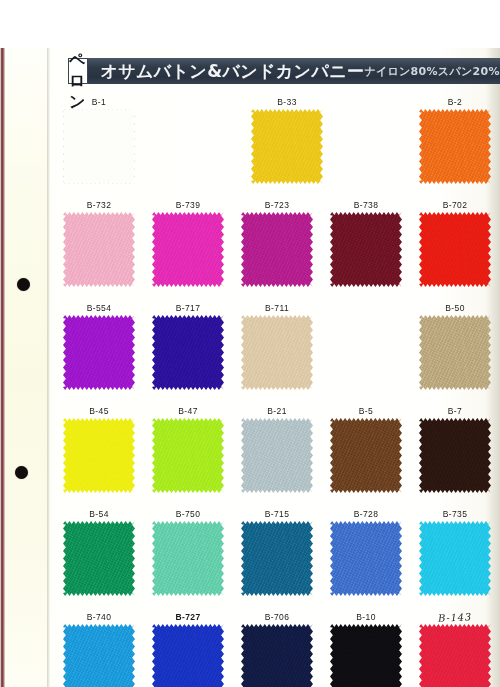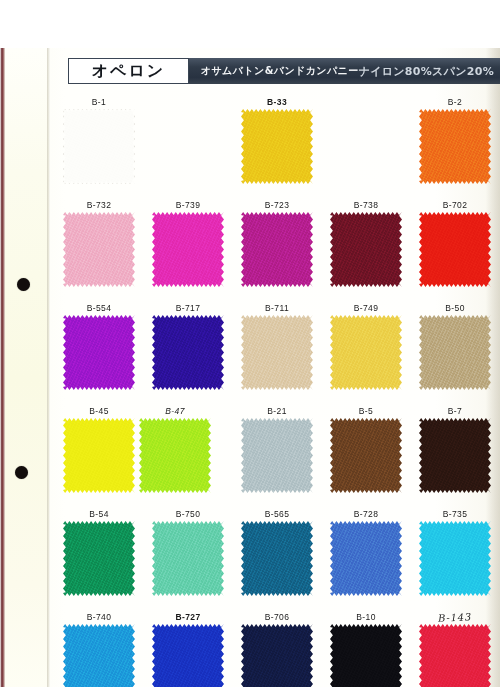--- a/index.html
+++ b/index.html
@@ -114,21 +114,21 @@
   }
   .company-bar {
     flex: 1;
     background: linear-gradient(to bottom, #4a5666 0%, #303b49 35%, #283241 75%, #39434f 100%);
     display: flex;
     align-items: center;
     padding-left: 12px;
     box-sizing: border-box;
   }
   .company-text {
-    font-size: 10px;
+    font-size: 17px;
     font-weight: bold;
     color: #f2f4f6;
     letter-spacing: .4px;
     white-space: nowrap;
     font-family: "DejaVu Sans", "Liberation Sans", sans-serif;
   }
   .composition-text {
     font-size: 11px;
     font-weight: bold;
     color: #cfd6de;
@@ -266,21 +266,21 @@
   <div class="grid" id="grid">
       <div class="row">
         <div class="cell" style="left: 0px;">
           <div class="cell-label">B-1</div>
           <div class="swatch-wrap">
             <div class="swatch pinked is-white" style="background-color: rgb(253, 253, 250);">
               <div class="tex"></div>
             </div>
           </div>
         </div>
-        <div class="cell" style="left: 178px; font-weight: bold;">
+        <div class="cell" style="left: 188px;">
           <div class="cell-label">B-33</div>
           <div class="swatch-wrap">
             <div class="swatch pinked" style="background-color: rgb(235, 199, 26);">
               <div class="tex"></div>
             </div>
           </div>
         </div>
         <div class="cell" style="left: 356px;">
           <div class="cell-label">B-2</div>
           <div class="swatch-wrap">
@@ -350,47 +350,39 @@
           </div>
         </div>
         <div class="cell" style="left: 178px;">
           <div class="cell-label">B-711</div>
           <div class="swatch-wrap">
             <div class="swatch pinked" style="background-color: rgb(221, 201, 167);">
               <div class="tex"></div>
             </div>
           </div>
         </div>
-        <div class="cell" style="left: 267px;">
-          <div class="cell-label">B-749</div>
-          <div class="swatch-wrap">
-            <div class="swatch pinked" style="background-color: rgb(236, 208, 73);">
-              <div class="tex"></div>
-            </div>
-          </div>
-        </div>
         <div class="cell" style="left: 356px;">
           <div class="cell-label">B-50</div>
           <div class="swatch-wrap">
             <div class="swatch pinked" style="background-color: rgb(187, 168, 126);">
               <div class="tex"></div>
             </div>
           </div>
         </div>
       </div>
       <div class="row">
         <div class="cell" style="left: 0px;">
           <div class="cell-label">B-45</div>
           <div class="swatch-wrap">
             <div class="swatch pinked" style="background-color: rgb(238, 238, 18);">
               <div class="tex"></div>
             </div>
           </div>
         </div>
-        <div class="cell" style="left: 76px; font-style: italic;">
+        <div class="cell" style="left: 89px;">
           <div class="cell-label">B-47</div>
           <div class="swatch-wrap">
             <div class="swatch pinked" style="background-color: rgb(168, 234, 30);">
               <div class="tex"></div>
             </div>
           </div>
         </div>
         <div class="cell" style="left: 178px;">
           <div class="cell-label">B-21</div>
           <div class="swatch-wrap">
@@ -427,21 +419,21 @@
         </div>
         <div class="cell" style="left: 89px;">
           <div class="cell-label">B-750</div>
           <div class="swatch-wrap">
             <div class="swatch pinked" style="background-color: rgb(99, 207, 171);">
               <div class="tex"></div>
             </div>
           </div>
         </div>
         <div class="cell" style="left: 178px;">
-          <div class="cell-label">B-565</div>
+          <div class="cell-label">B-715</div>
           <div class="swatch-wrap">
             <div class="swatch pinked" style="background-color: rgb(19, 100, 138);">
               <div class="tex"></div>
             </div>
           </div>
         </div>
         <div class="cell" style="left: 267px;">
           <div class="cell-label">B-728</div>
           <div class="swatch-wrap">
             <div class="swatch pinked" style="background-color: rgb(63, 111, 203);">

